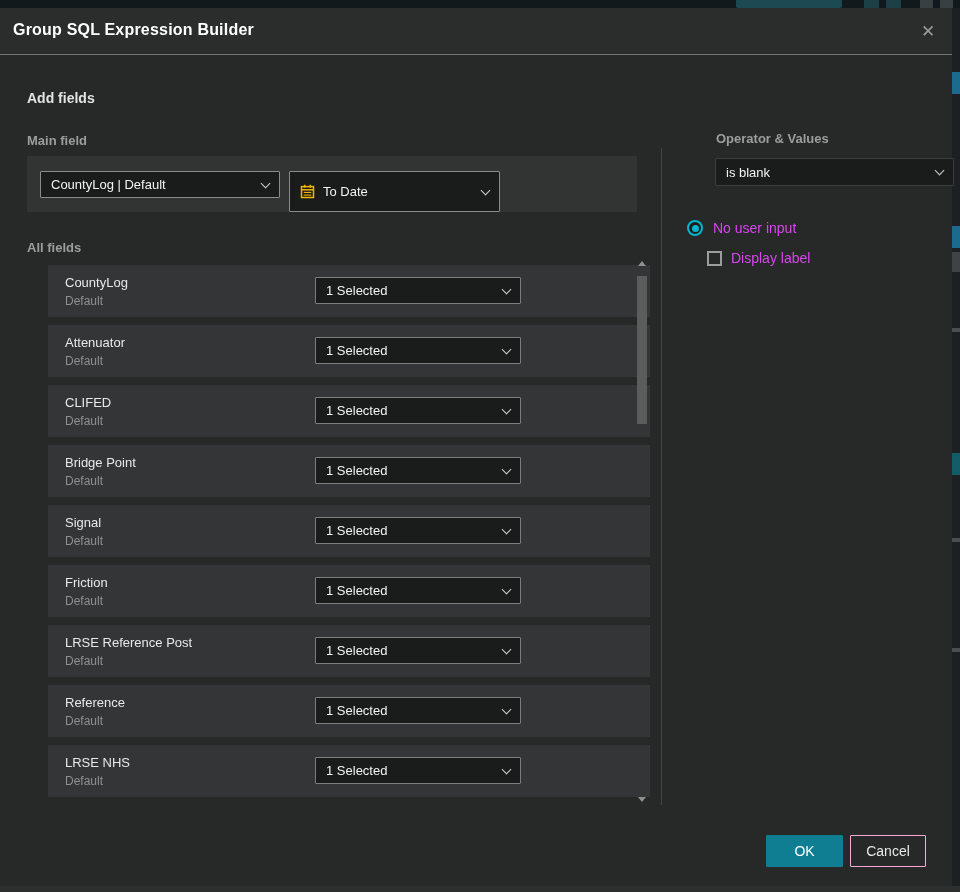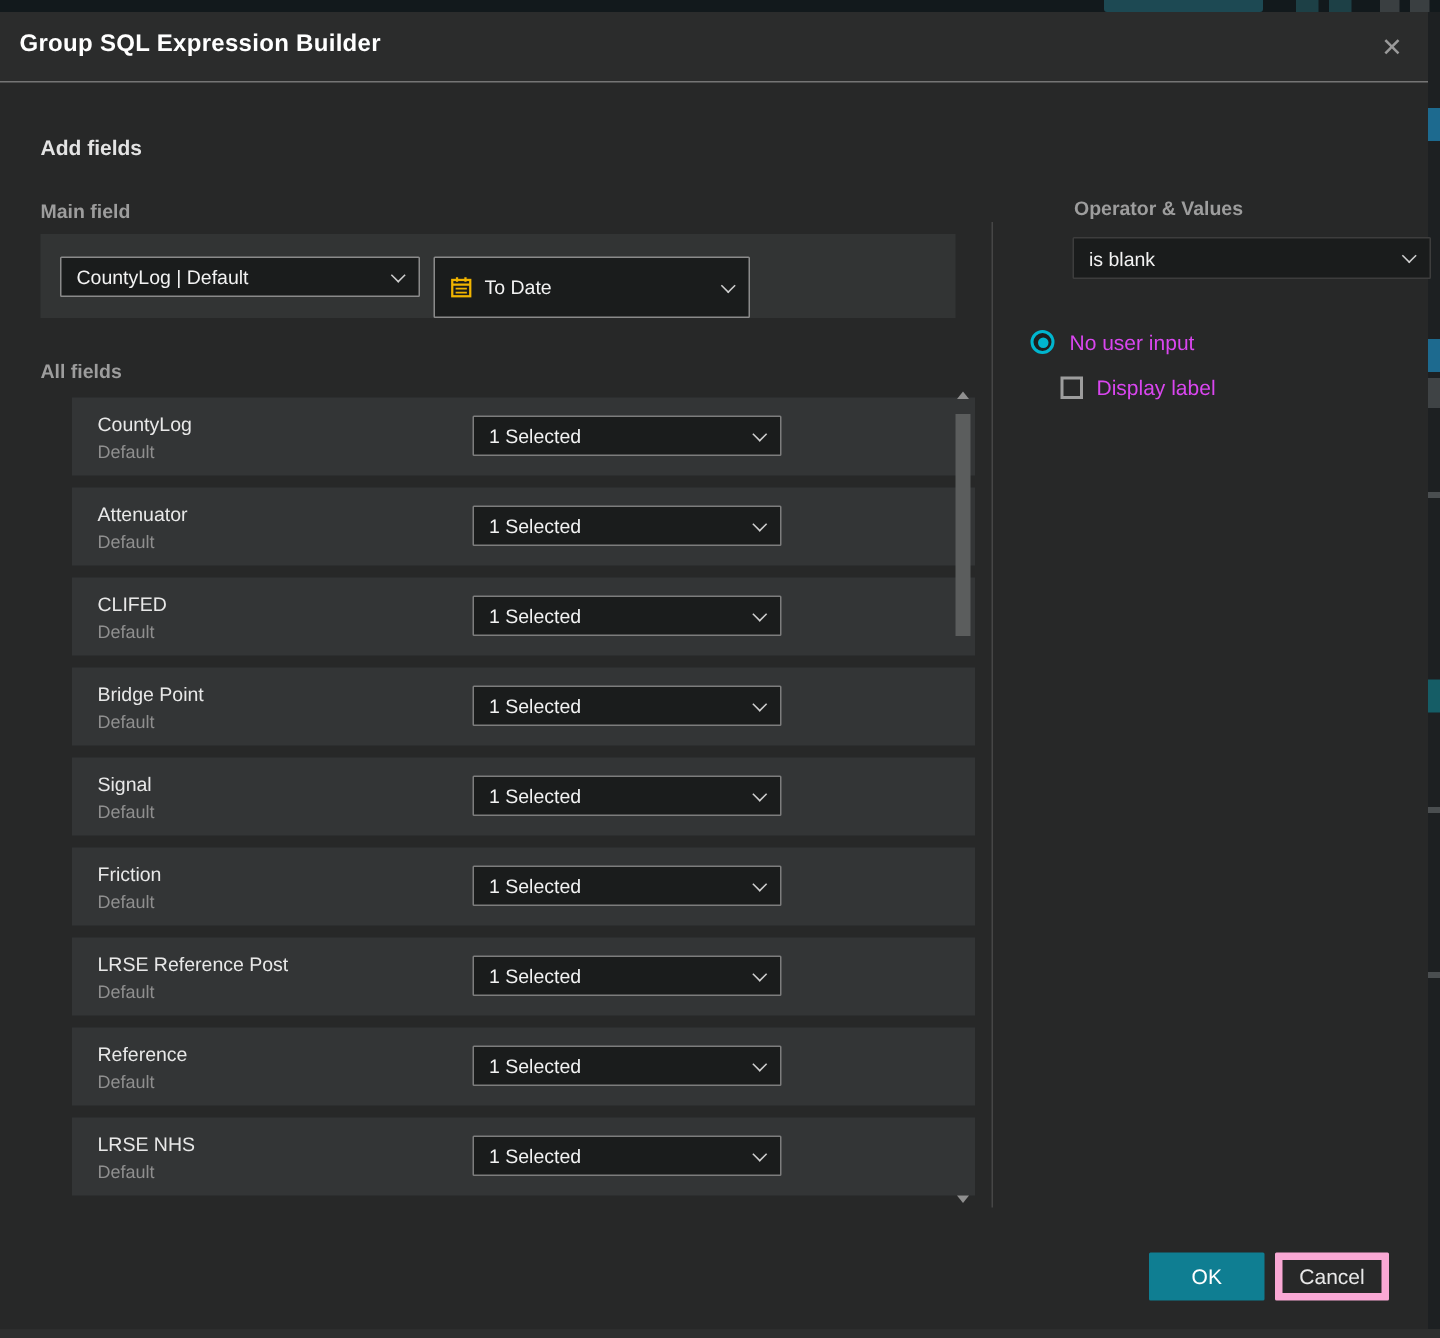--- a/index.html
+++ b/index.html
@@ -83,21 +83,21 @@
   .check-row { left:707px; top:250px; display:flex; align-items:center; gap:9px; cursor:pointer; }
   .checkbox { width:15px; height:15px; border:2px solid #9d9d9d; background:transparent; }
   .opt-label { color:#d946ef; font-size:14px; }
 
   
   .btn {
     position:absolute; top:835px; height:32px; font-size:14px; cursor:pointer;
     font-family:"Liberation Sans", sans-serif; border-radius:1px;
   }
   .btn-ok { left:766px; width:77px; background:var(--accent-teal); color:#ffffff; border:1px solid var(--accent-teal); }
-  .btn-cancel { left:850px; width:76px; background:transparent; color:#e8e8e8; border:5px solid #f9a8d4; }
+  .btn-cancel { left:850px; width:76px; background:transparent; color:#e8e8e8; border:1px solid #f9a8d4; }
 
   .bottom-strip { left:0; top:886px; width:960px; height:6px; background:#2d2e2e; }
 </style>
 </head>
 <body>
 
 <div class="abs top-strip">
   <div class="live-pill">
 
     <span>Live view</span>

